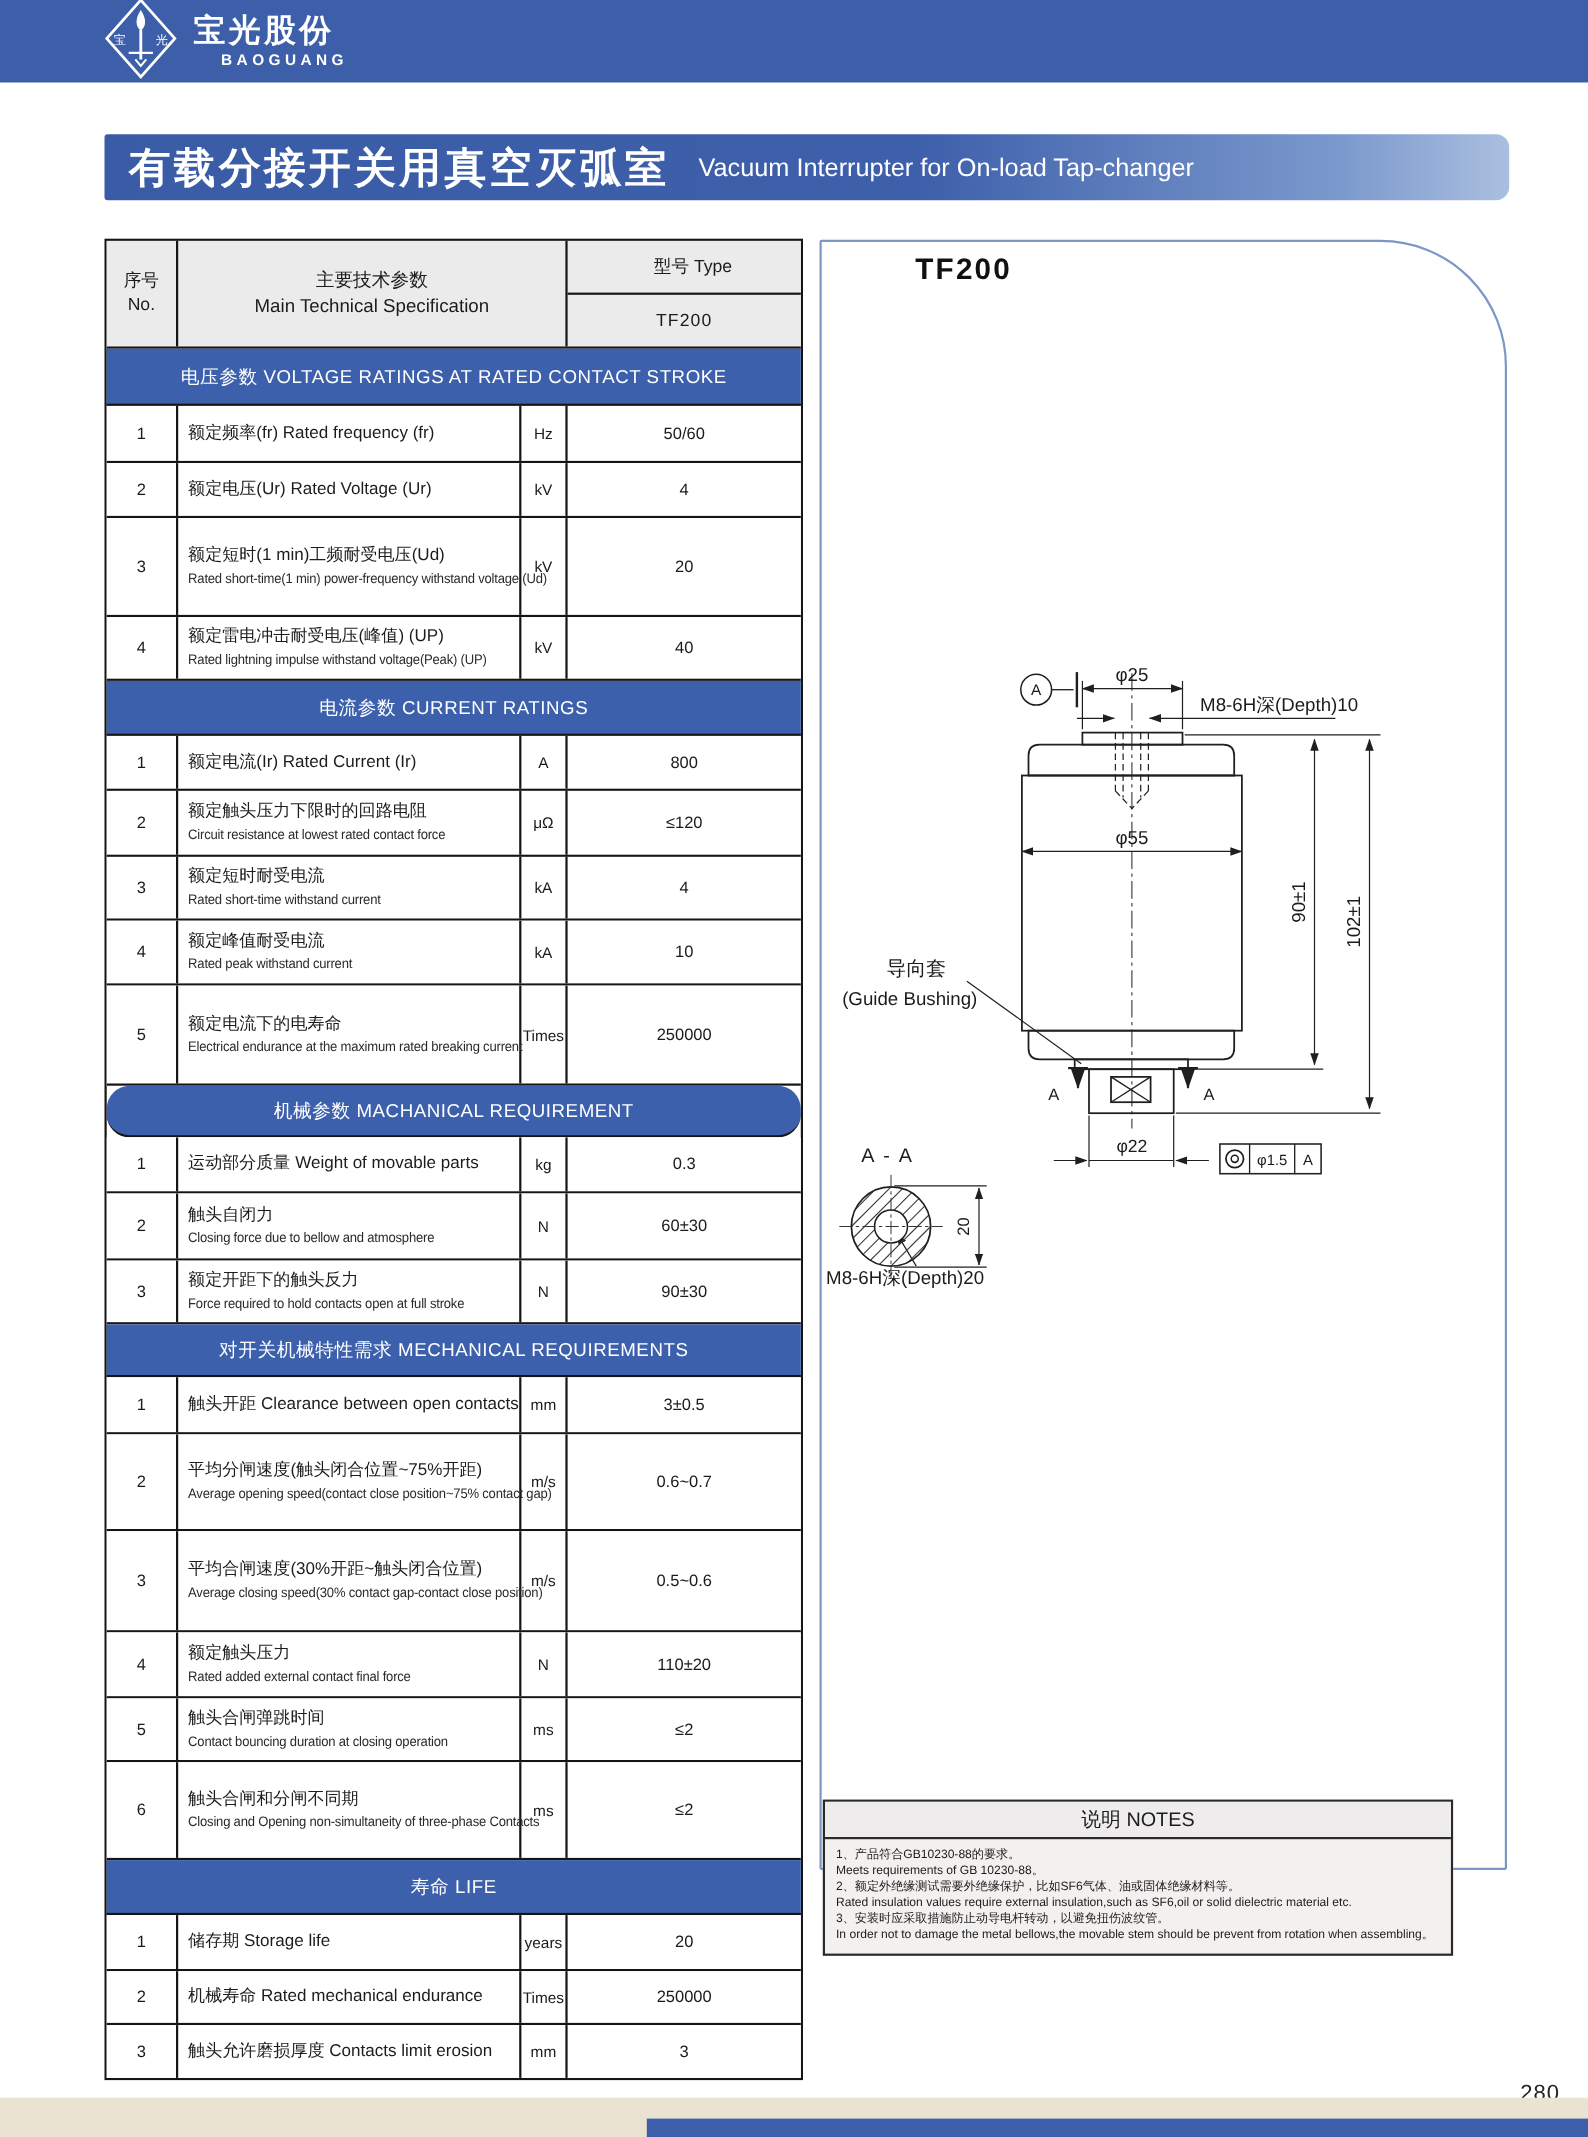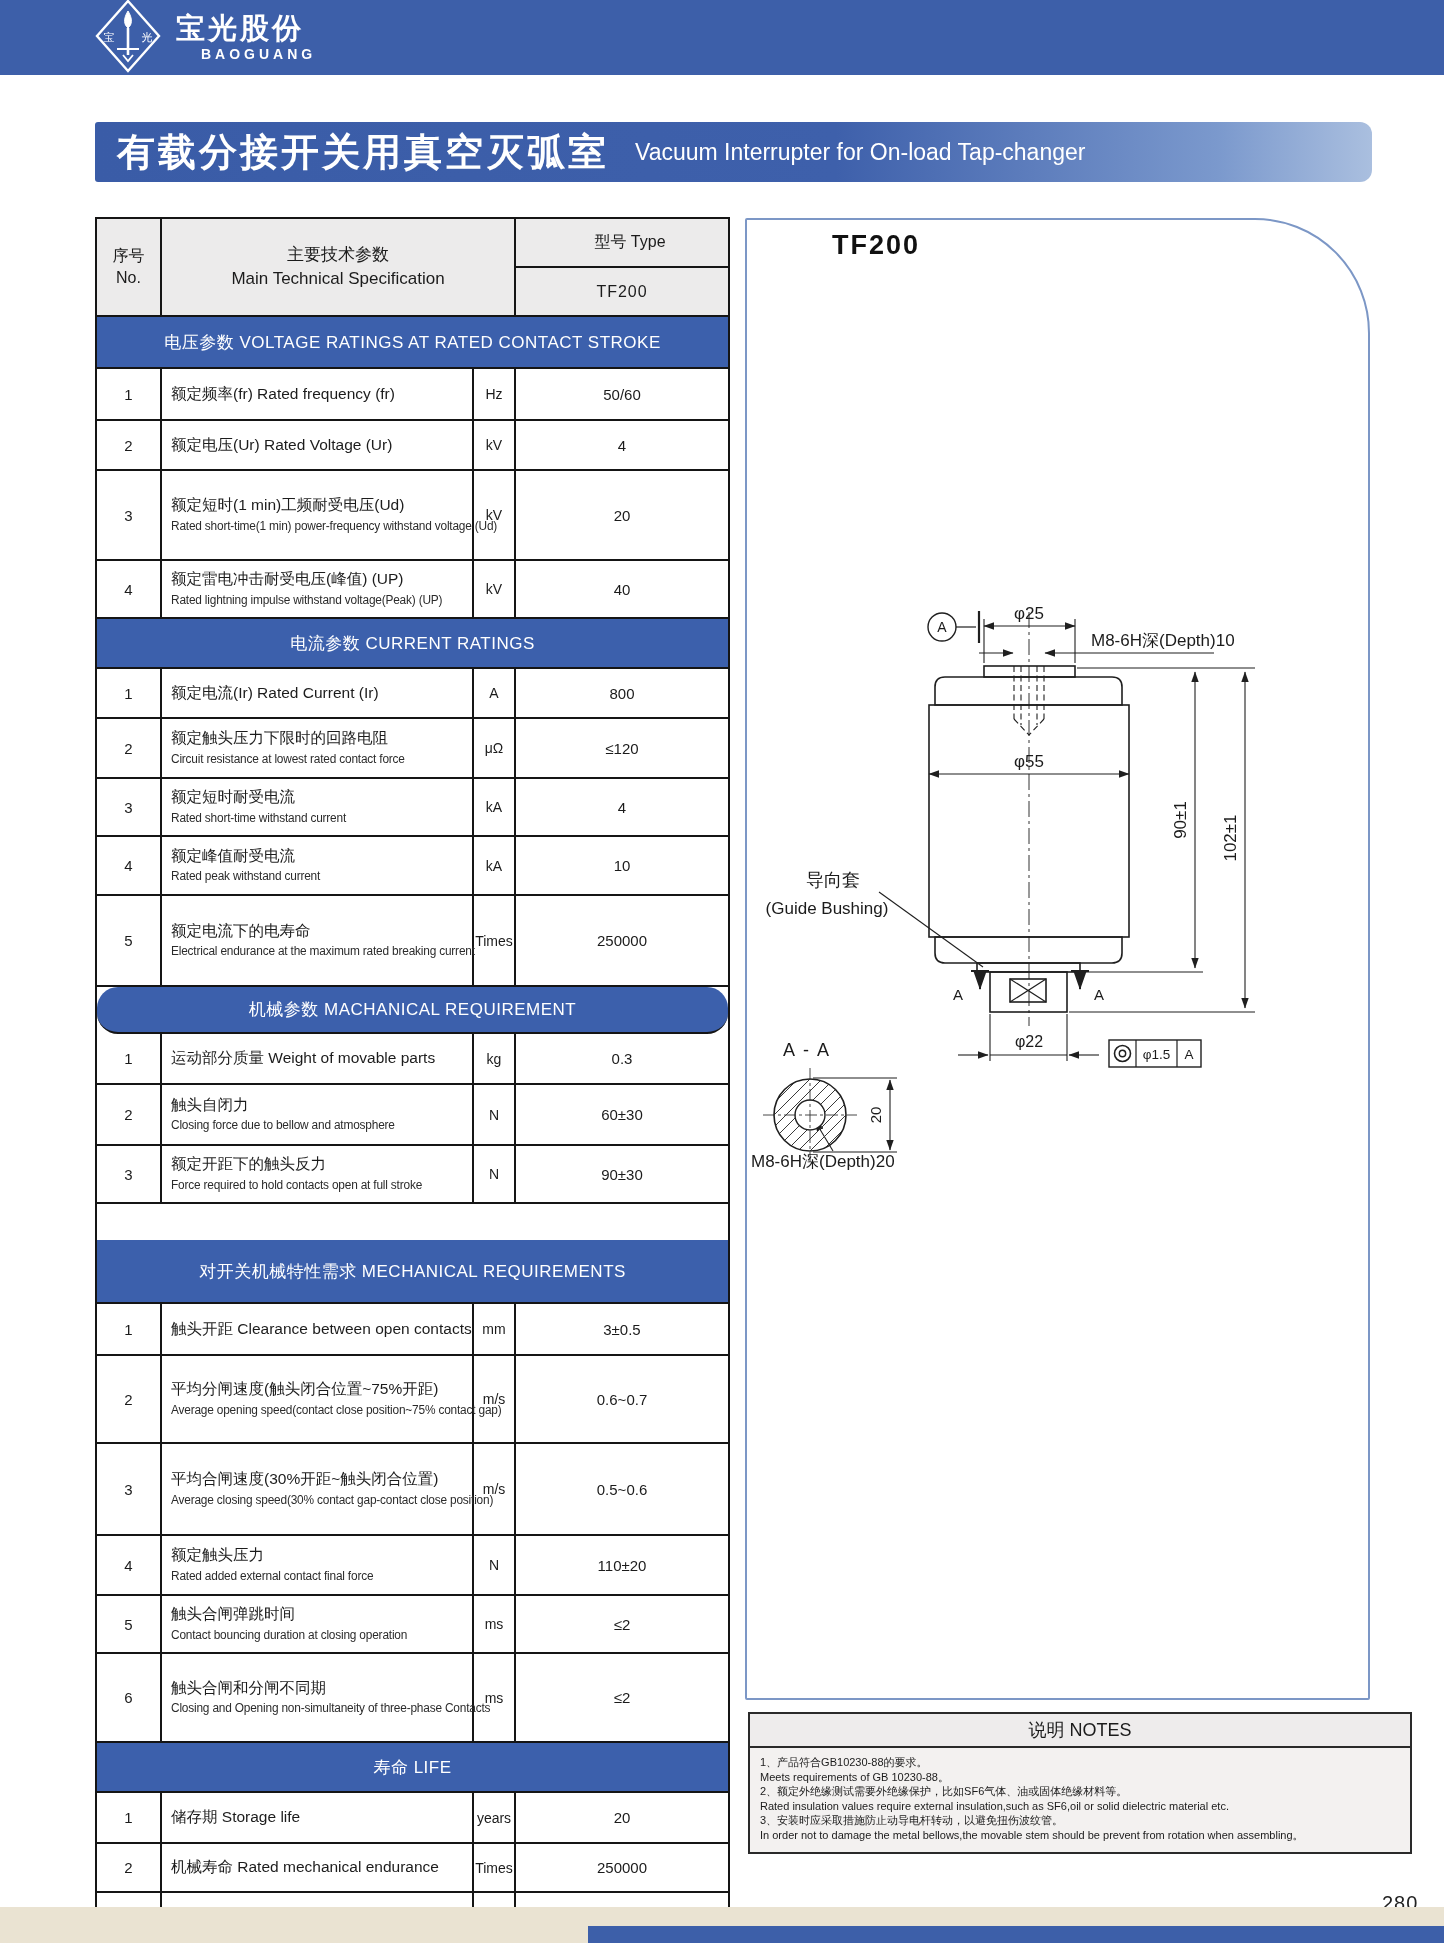--- a/index.html
+++ b/index.html
@@ -47,21 +47,21 @@
   .c-unit{width:42px;border-right:2px solid #151515;display:flex;align-items:center;justify-content:center;
           font-size:14px;box-sizing:border-box;}
   .c-val{flex:1;display:flex;align-items:center;justify-content:center;font-size:15px;}
 
   
   .drawing-panel{position:absolute;left:745px;top:218px;width:625px;height:1482px;
                  border:2px solid #7c97c6;border-radius:2px 115px 2px 2px;box-sizing:border-box;background:#fff;}
   .drawing-panel svg{position:absolute;left:0;top:0;}
 
   
-  .notes{position:absolute;left:748px;top:1712px;width:664px;border:2px solid #2a2a2a;
+  .notes{position:absolute;left:748px;top:1636px;width:573px;border:2px solid #2a2a2a;
          background:#f3f1f0;box-sizing:border-box;}
   .notes-title{height:34px;background:#eeecec;border-bottom:2px solid #2a2a2a;display:flex;
                align-items:center;justify-content:center;font-size:18px;box-sizing:border-box;}
   .notes-body{padding:7px 10px 10px 10px;font-size:11px;line-height:1.32;color:#1b1b1b;}
 
   .pagenum{position:absolute;left:1382px;top:1892px;font-size:20px;letter-spacing:1px;color:#222;}
   .strip-beige{position:absolute;left:0;top:1907px;width:1444px;height:36px;background:#eae3d2;}
   .strip-blue{position:absolute;left:588px;top:1926px;width:856px;height:17px;background:#3d5fa9;}
 
   svg text{font-family:"Liberation Sans","DejaVu Sans",sans-serif;}
@@ -212,21 +212,21 @@
         </div>
         <div class="t-row" style="height: 58px;">
           <div class="c-no">3</div>
           <div class="c-desc">
             <div class="zh-line">额定开距下的触头反力</div>
             <div class="en-line">Force required to hold contacts open at full stroke</div>
           </div>
           <div class="c-unit">N</div>
           <div class="c-val">90±30</div>
         </div>
-        <div class="t-bar" style="height: 64px; margin-top: 36px;">对开关机械特性需求  MECHANICAL REQUIREMENTS</div>
+        <div class="t-bar" style="height: 48px;">对开关机械特性需求  MECHANICAL REQUIREMENTS</div>
         <div class="t-row" style="height: 52px;">
           <div class="c-no">1</div>
           <div class="c-desc">
             <div class="zh-line">触头开距 Clearance between open contacts</div>
           </div>
           <div class="c-unit">mm</div>
           <div class="c-val">3±0.5</div>
         </div>
         <div class="t-row" style="height: 88px;">
           <div class="c-no">2</div>

